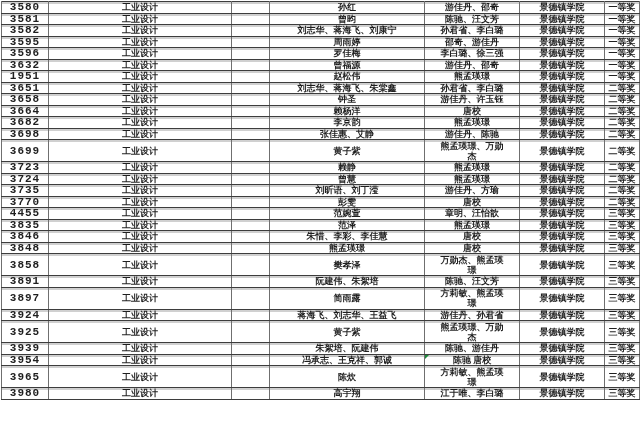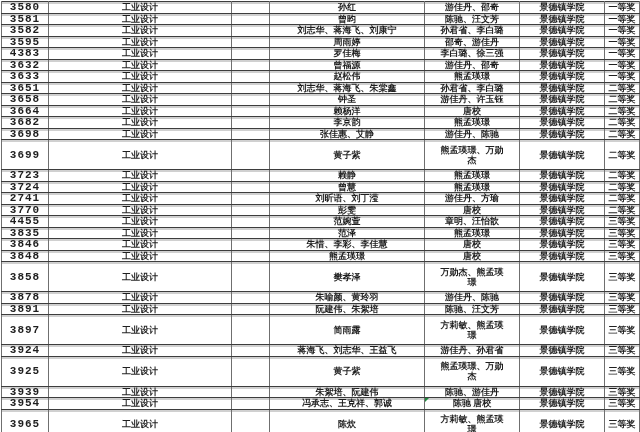--- a/index.html
+++ b/index.html
@@ -30,21 +30,21 @@
     border-bottom: 1px solid var(--grid-dark, #3d3d3d);
     box-shadow: inset 0 2px 0 var(--grid-light, rgba(170,170,170,0.55));
     font-size: 9px;
     font-weight: 700;
     color: var(--text, #1f1f1f);
     line-height: 10px;
     white-space: pre-line;
     overflow: hidden;
   }
   tr { height: 11.5px; }
-  tr.tall { height: 30px; }
+  tr.tall { height: 22px; }
   td.c0 { font-size: 11px; letter-spacing: 1px; font-family: Liberation Mono, monospace; }
   td.c6 { letter-spacing: 0; margin-left: 19px; }
   .comment-marker {
     position: absolute;
     left: 0; top: 0;
     width: 0; height: 0;
     border-top: 4px solid var(--marker, #1e8a3c);
     border-right: 4px solid transparent;
   }
 </style>
@@ -93,39 +93,39 @@
         <tr>
           <td class="c0">3595</td>
           <td class="c1">工业设计</td>
           <td class="c2"></td>
           <td class="c3">周雨婷</td>
           <td class="c4">邵奇、游佳丹</td>
           <td class="c5">景德镇学院</td>
           <td class="c6">一等奖</td>
         </tr>
         <tr>
-          <td class="c0">4383</td>
+          <td class="c0">3596</td>
           <td class="c1">工业设计</td>
           <td class="c2"></td>
           <td class="c3">罗佳梅</td>
           <td class="c4">李白璐、徐三强</td>
           <td class="c5">景德镇学院</td>
           <td class="c6">一等奖</td>
         </tr>
         <tr>
           <td class="c0">3632</td>
           <td class="c1">工业设计</td>
           <td class="c2"></td>
           <td class="c3">曾福源</td>
           <td class="c4">游佳丹、邵奇</td>
           <td class="c5">景德镇学院</td>
           <td class="c6">一等奖</td>
         </tr>
         <tr>
-          <td class="c0">3633</td>
+          <td class="c0">1951</td>
           <td class="c1">工业设计</td>
           <td class="c2"></td>
           <td class="c3">赵松伟</td>
           <td class="c4">熊孟瑛璟</td>
           <td class="c5">景德镇学院</td>
           <td class="c6">一等奖</td>
         </tr>
         <tr>
           <td class="c0">3651</td>
           <td class="c1">工业设计</td>
@@ -193,21 +193,21 @@
         <tr>
           <td class="c0">3724</td>
           <td class="c1">工业设计</td>
           <td class="c2"></td>
           <td class="c3">曾慧</td>
           <td class="c4">熊孟瑛璟</td>
           <td class="c5">景德镇学院</td>
           <td class="c6">二等奖</td>
         </tr>
         <tr>
-          <td class="c0">2741</td>
+          <td class="c0">3735</td>
           <td class="c1">工业设计</td>
           <td class="c2"></td>
           <td class="c3">刘昕语、刘丁滢</td>
           <td class="c4">游佳丹、方瑜</td>
           <td class="c5">景德镇学院</td>
           <td class="c6">二等奖</td>
         </tr>
         <tr>
           <td class="c0">3770</td>
           <td class="c1">工业设计</td>
@@ -253,29 +253,20 @@
           <td class="c5">景德镇学院</td>
           <td class="c6">三等奖</td>
         </tr>
         <tr class="tall">
           <td class="c0">3858</td>
           <td class="c1">工业设计</td>
           <td class="c2"></td>
           <td class="c3">樊孝泽</td>
           <td class="c4">万勋杰、熊孟瑛
 璟</td>
-          <td class="c5">景德镇学院</td>
-          <td class="c6">三等奖</td>
-        </tr>
-        <tr>
-          <td class="c0">3878</td>
-          <td class="c1">工业设计</td>
-          <td class="c2"></td>
-          <td class="c3">朱喻颜、黄玲羽</td>
-          <td class="c4">游佳丹、陈驰</td>
           <td class="c5">景德镇学院</td>
           <td class="c6">三等奖</td>
         </tr>
         <tr>
           <td class="c0">3891</td>
           <td class="c1">工业设计</td>
           <td class="c2"></td>
           <td class="c3">阮建伟、朱絮培</td>
           <td class="c4">陈驰、汪文芳</td>
           <td class="c5">景德镇学院</td>

